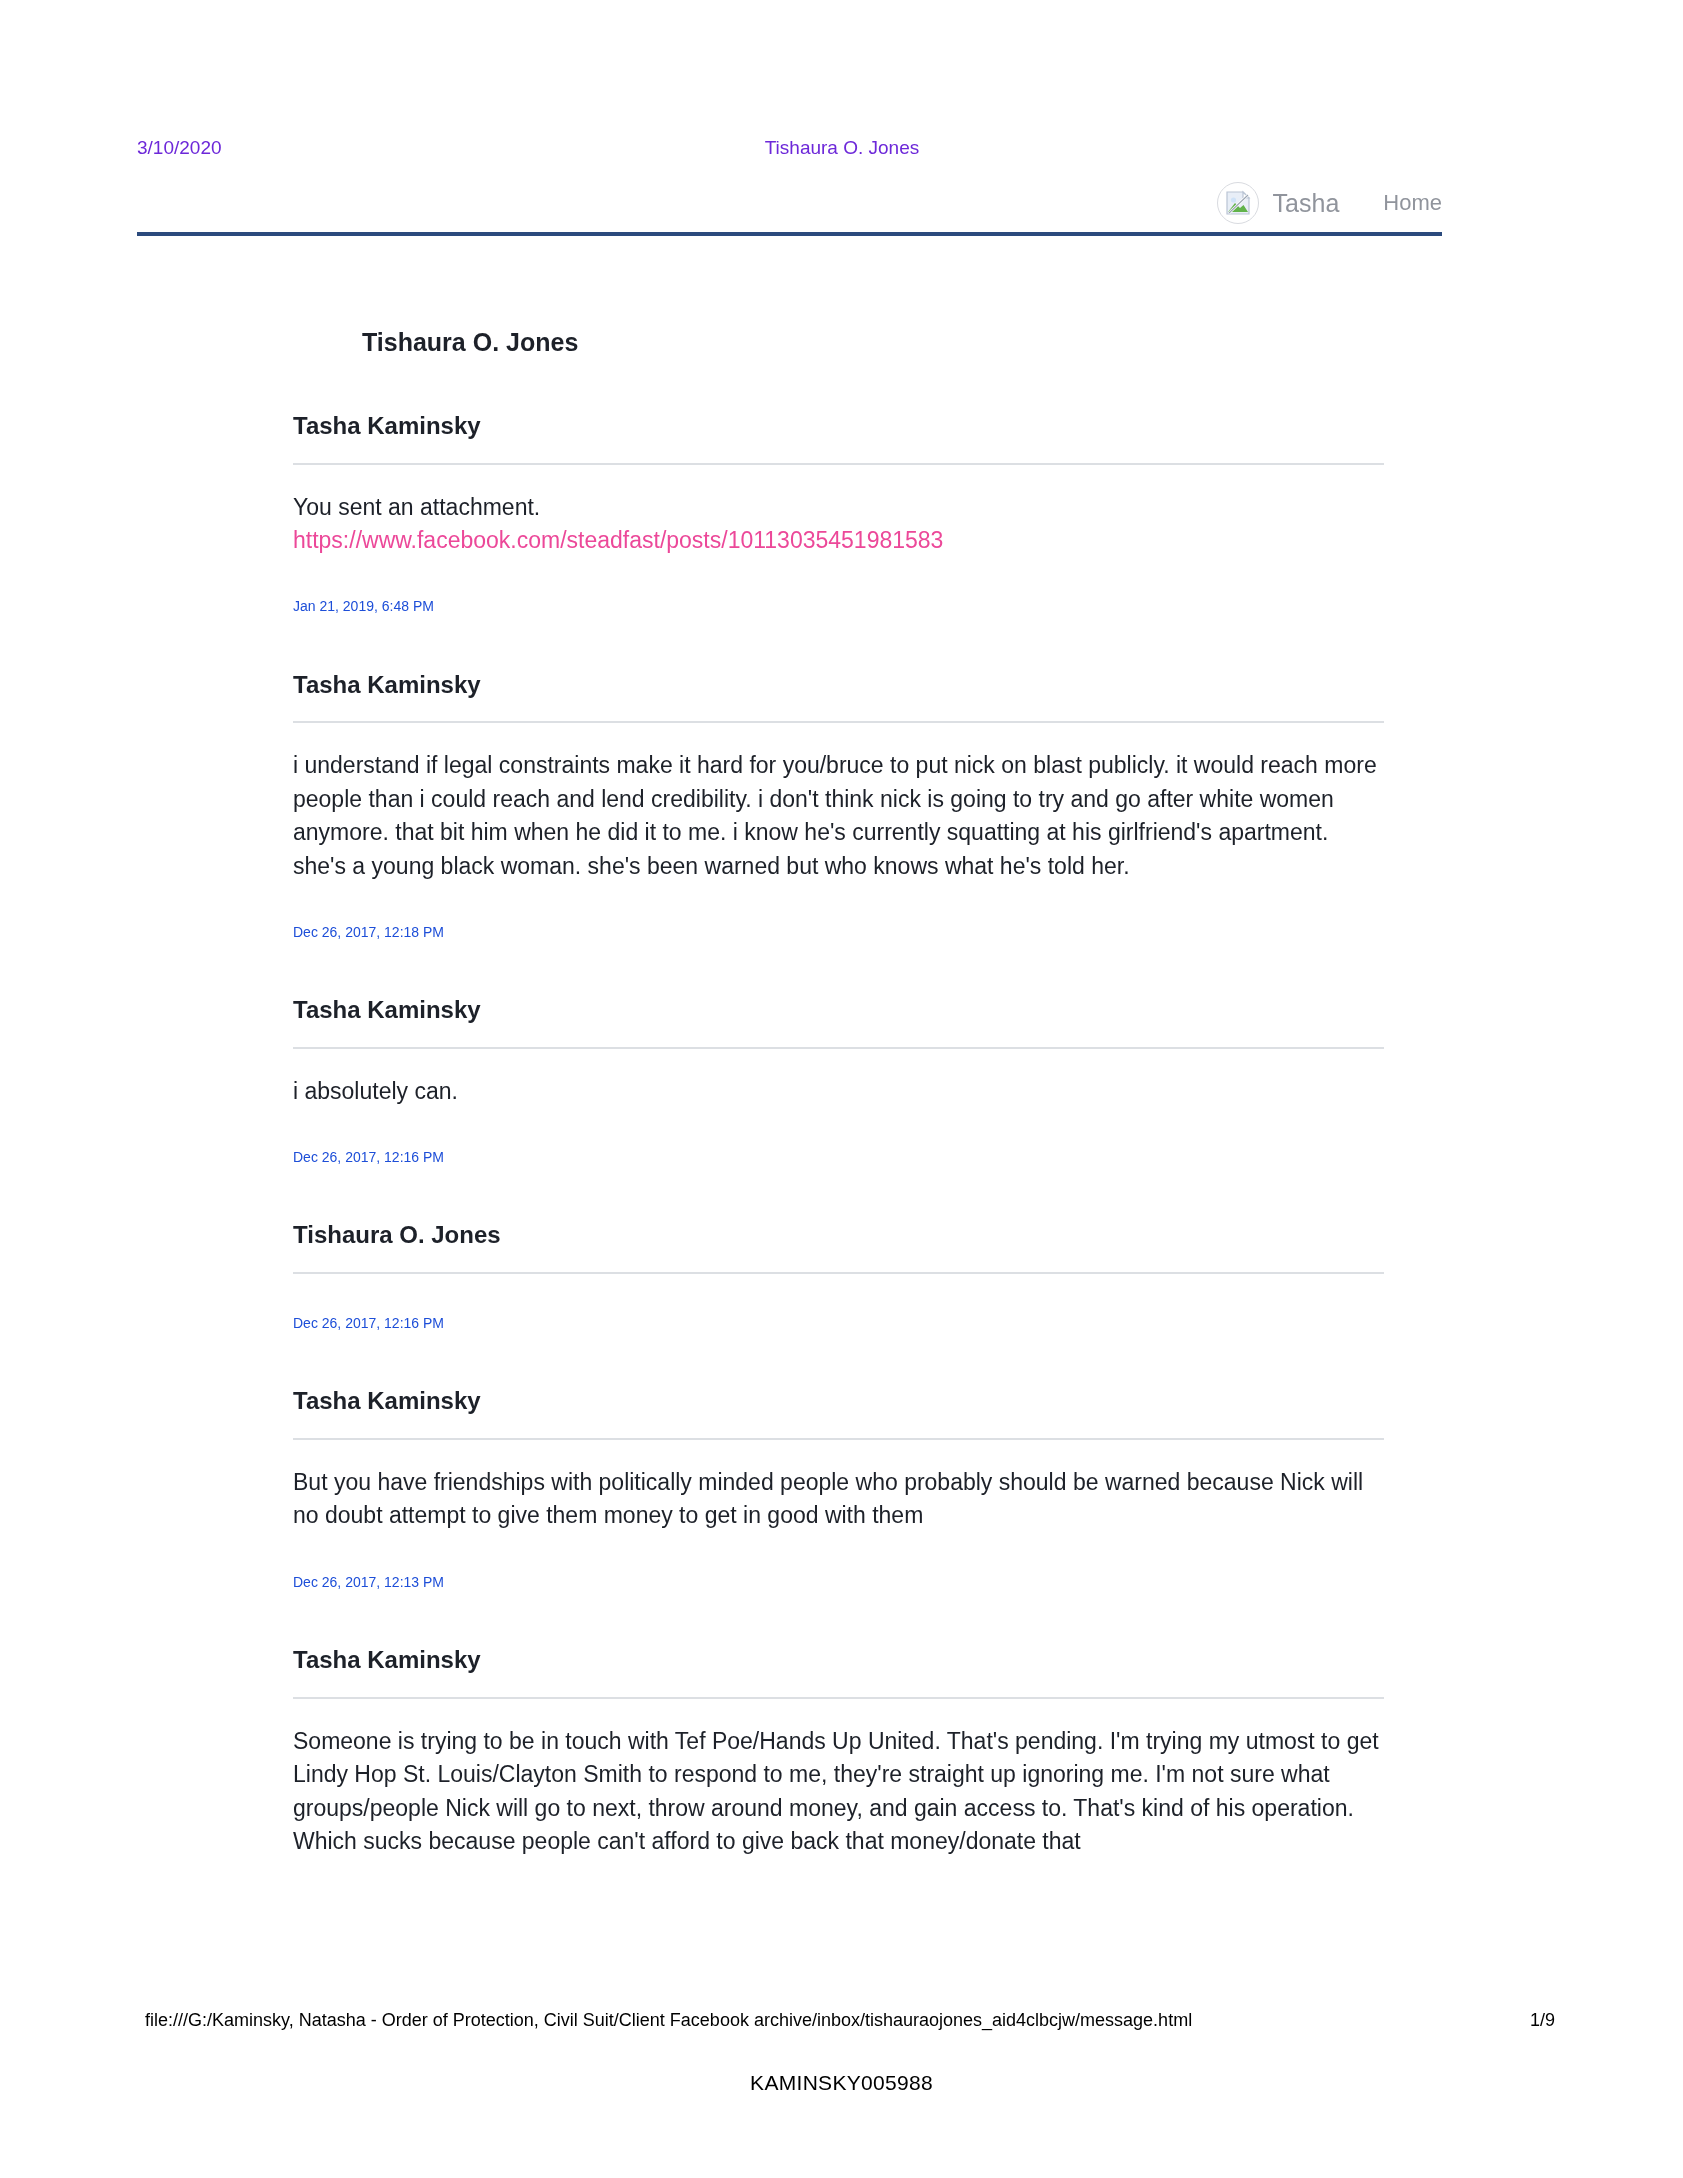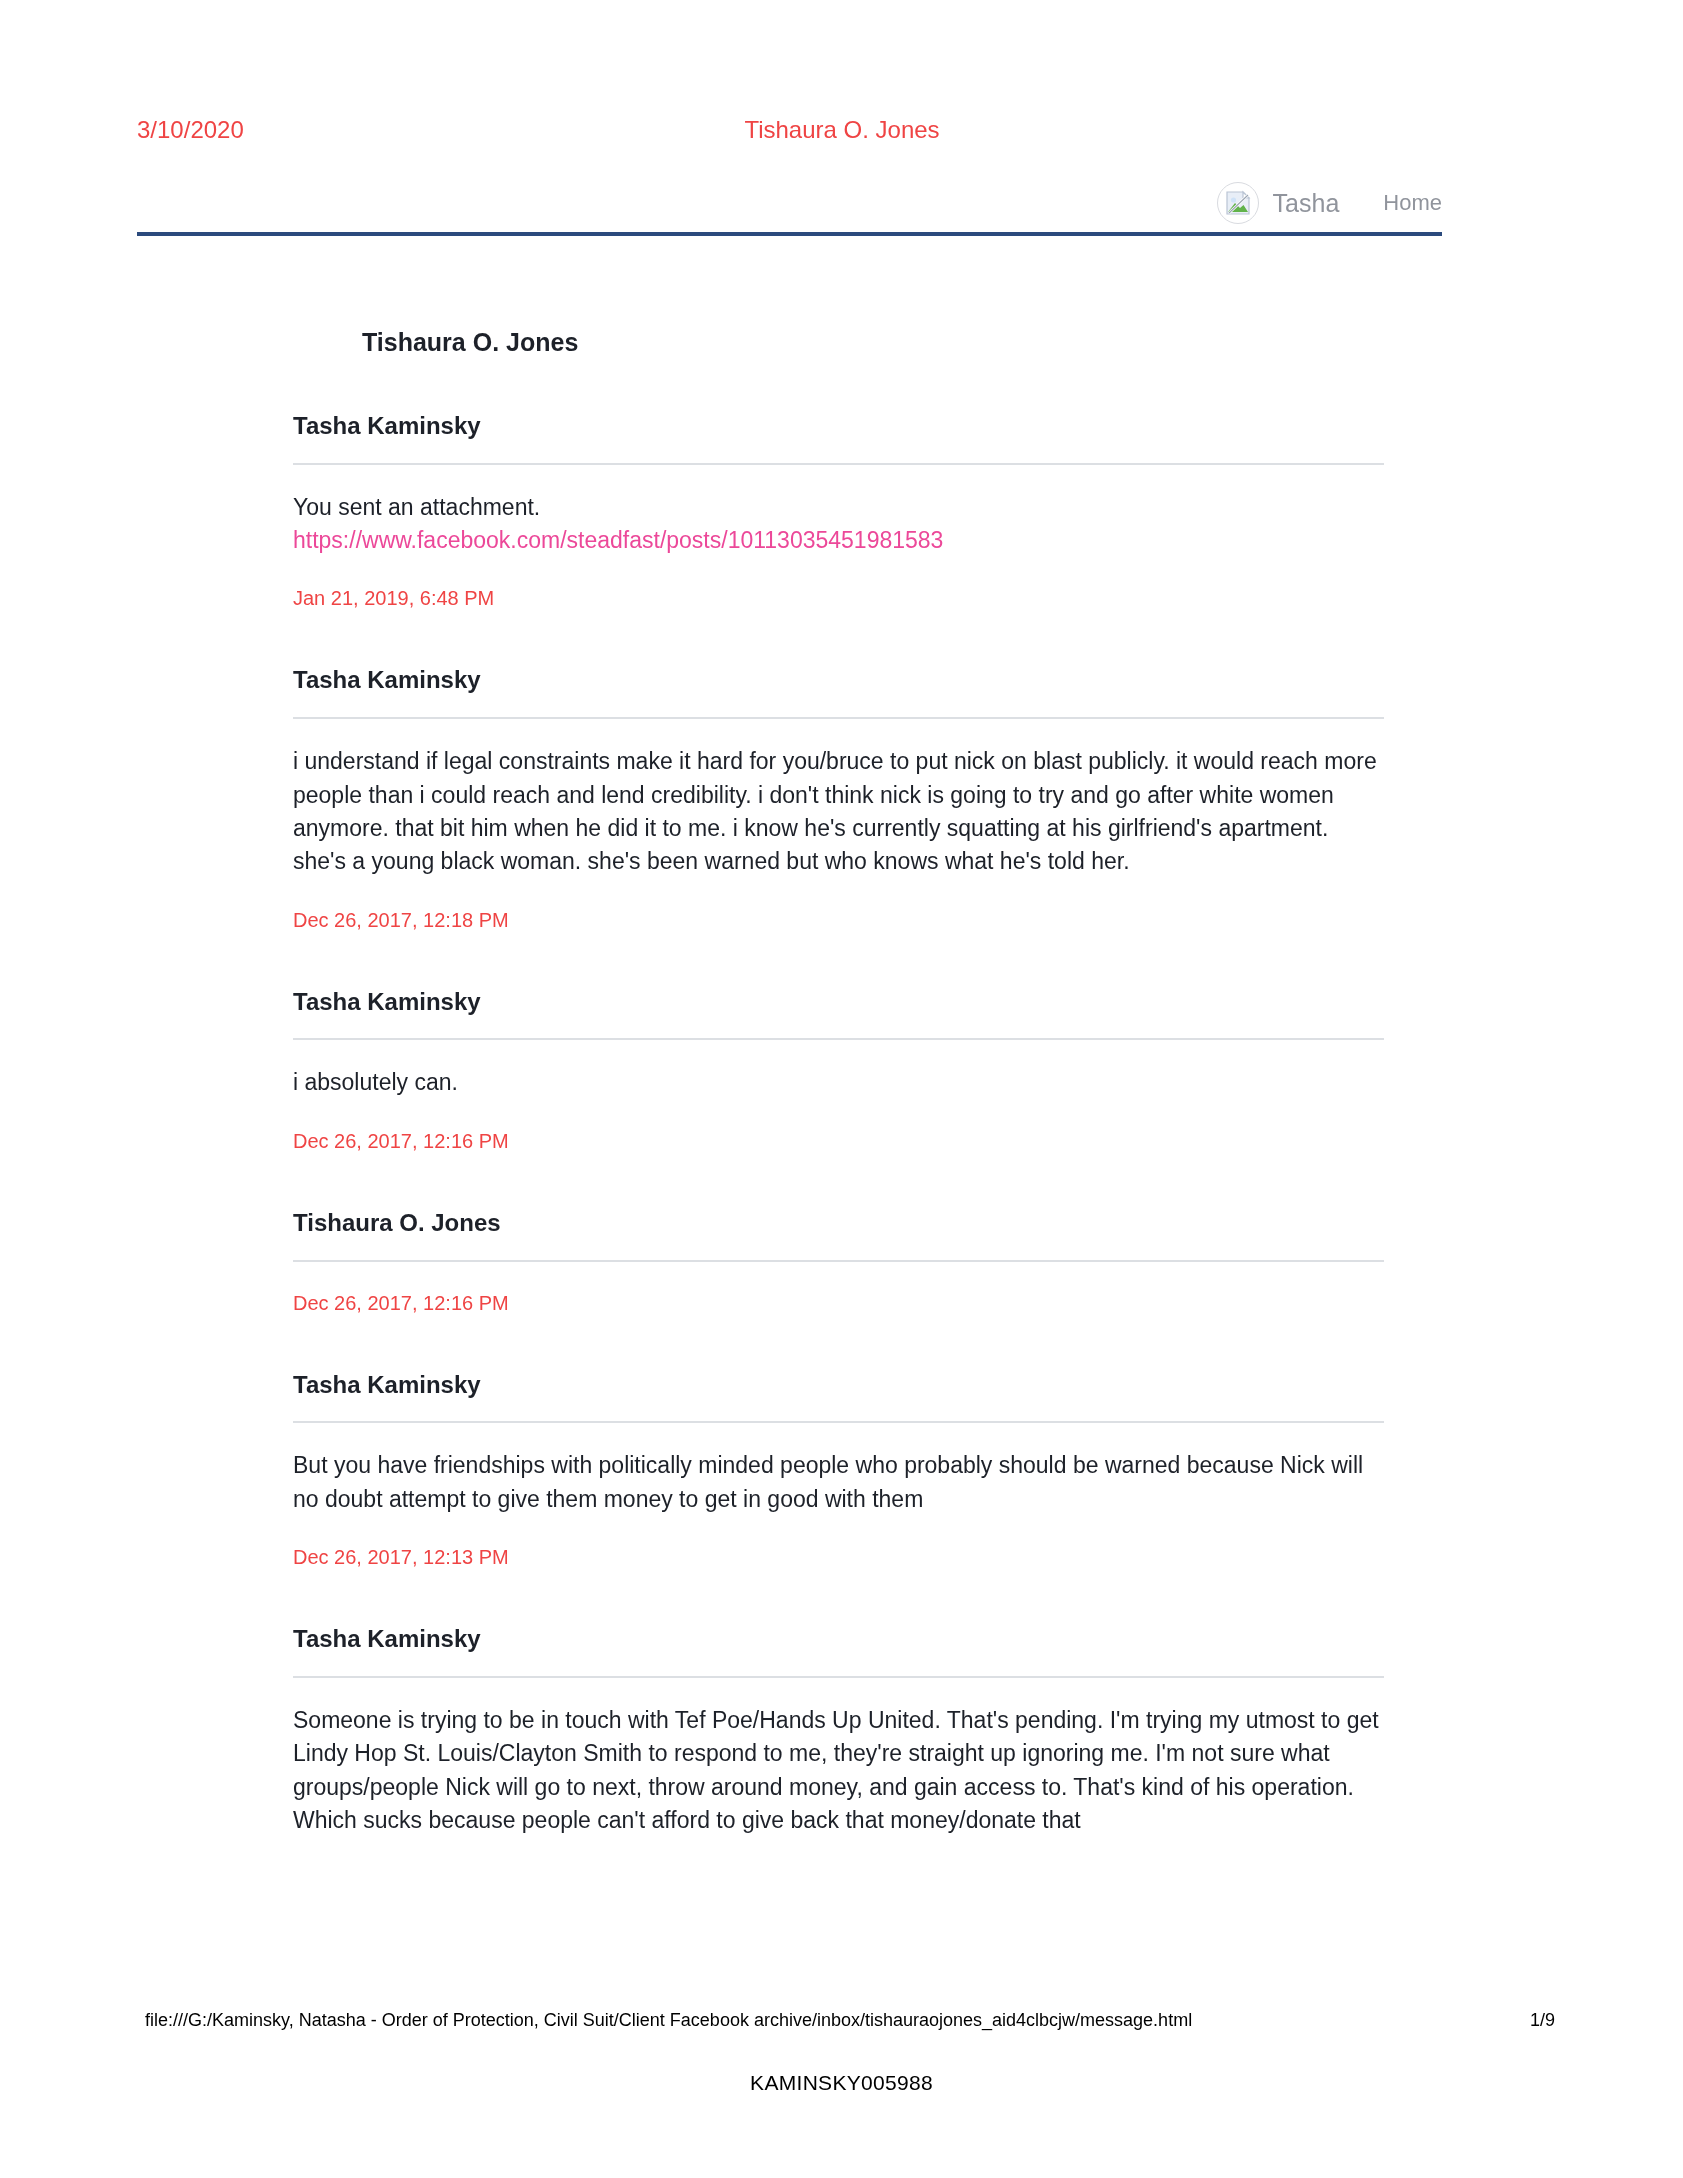--- a/index.html
+++ b/index.html
@@ -12,26 +12,26 @@
     height: 2178px;
     font-family: "Liberation Sans", sans-serif;
     color: #1c1e21;
     position: relative;
     overflow: hidden;
   }
 
   
   .print-head {
     position: absolute;
-    top: 116px;
+    top: 137px;
     left: 137px;
     width: 1410px;
     height: 22px;
-    font-size: 24px;
-    color: #ef4444;
+    font-size: 19px;
+    color: #6d28d9;
   }
   .print-head .ph-date {
     position: absolute;
     left: 0;
     top: 0;
     white-space: nowrap;
   }
   .print-head .ph-title {
     position: absolute;
     left: 0;
@@ -139,23 +139,23 @@
     margin-top: 26px;
     word-wrap: break-word;
   }
   .msg-link {
     display: block;
     color: #ec4899;
     text-decoration: none;
     word-break: break-all;
   }
   .msg-time {
-    font-size: 20px;
-    color: #ef4444;
-    margin-top: 28px;
+    font-size: 14px;
+    color: #1d4ed8;
+    margin-top: 40px;
     line-height: 1.3;
   }
   .msg-gap { height: 55px; }
 
   
   .print-foot {
     position: absolute;
     top: 2010px;
     left: 137px;
     width: 1410px;

